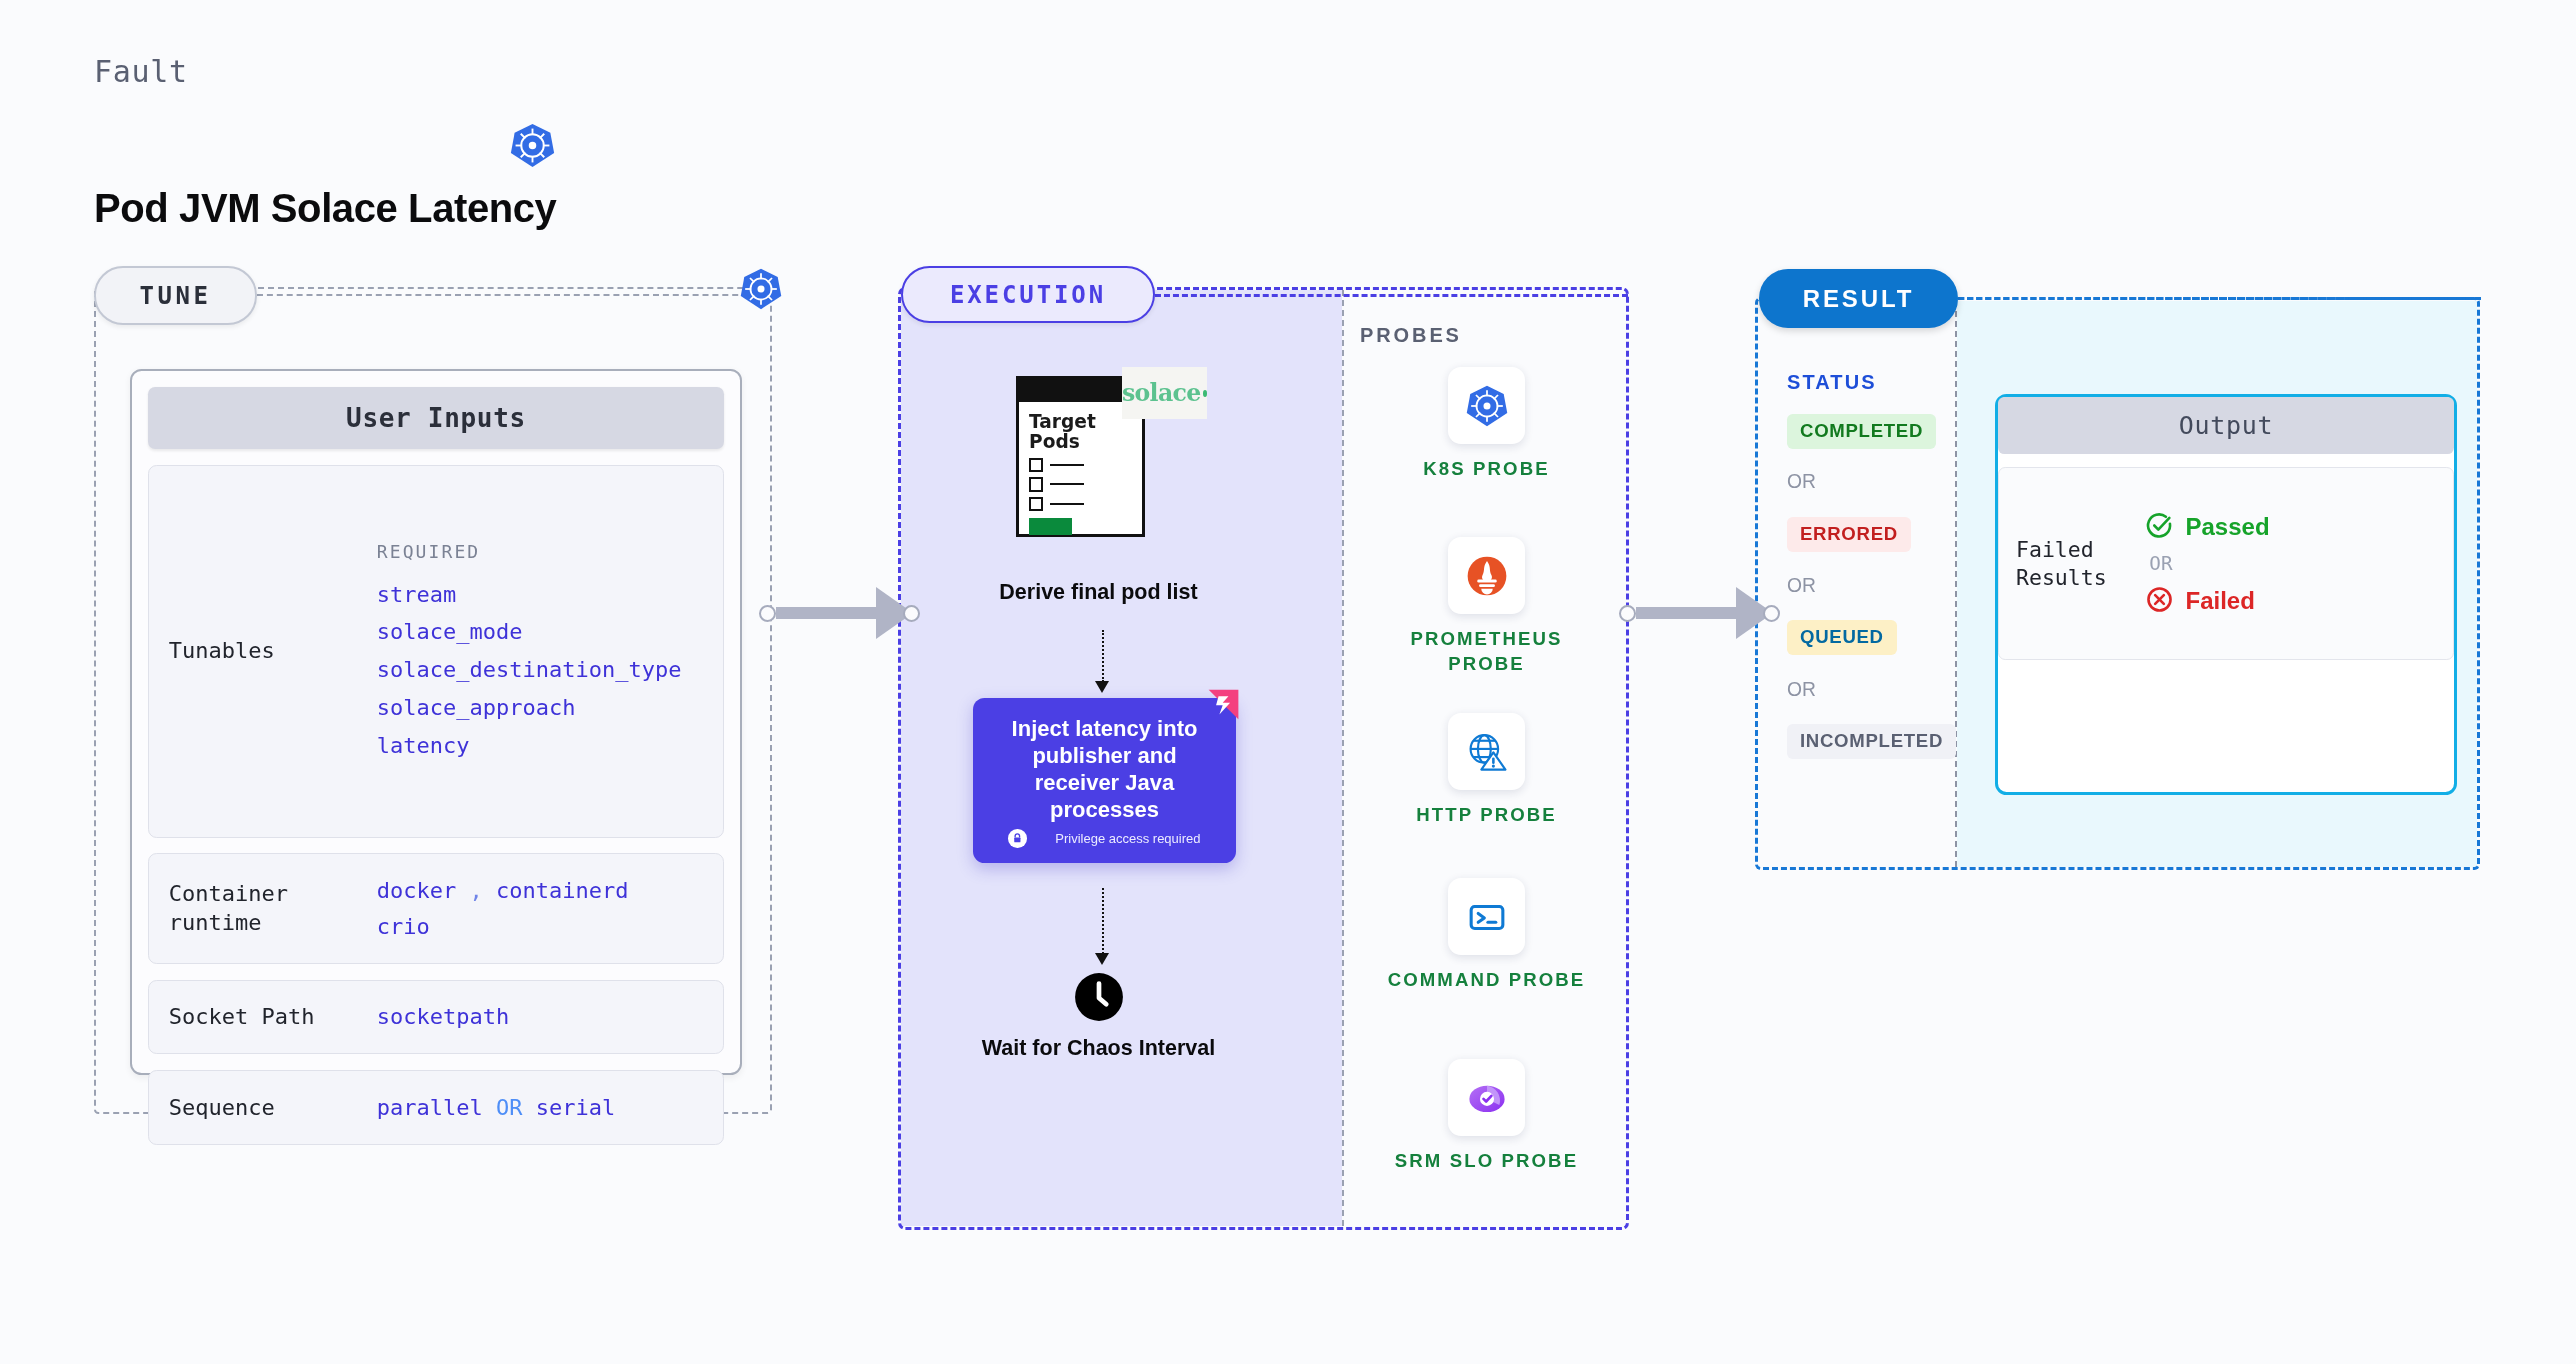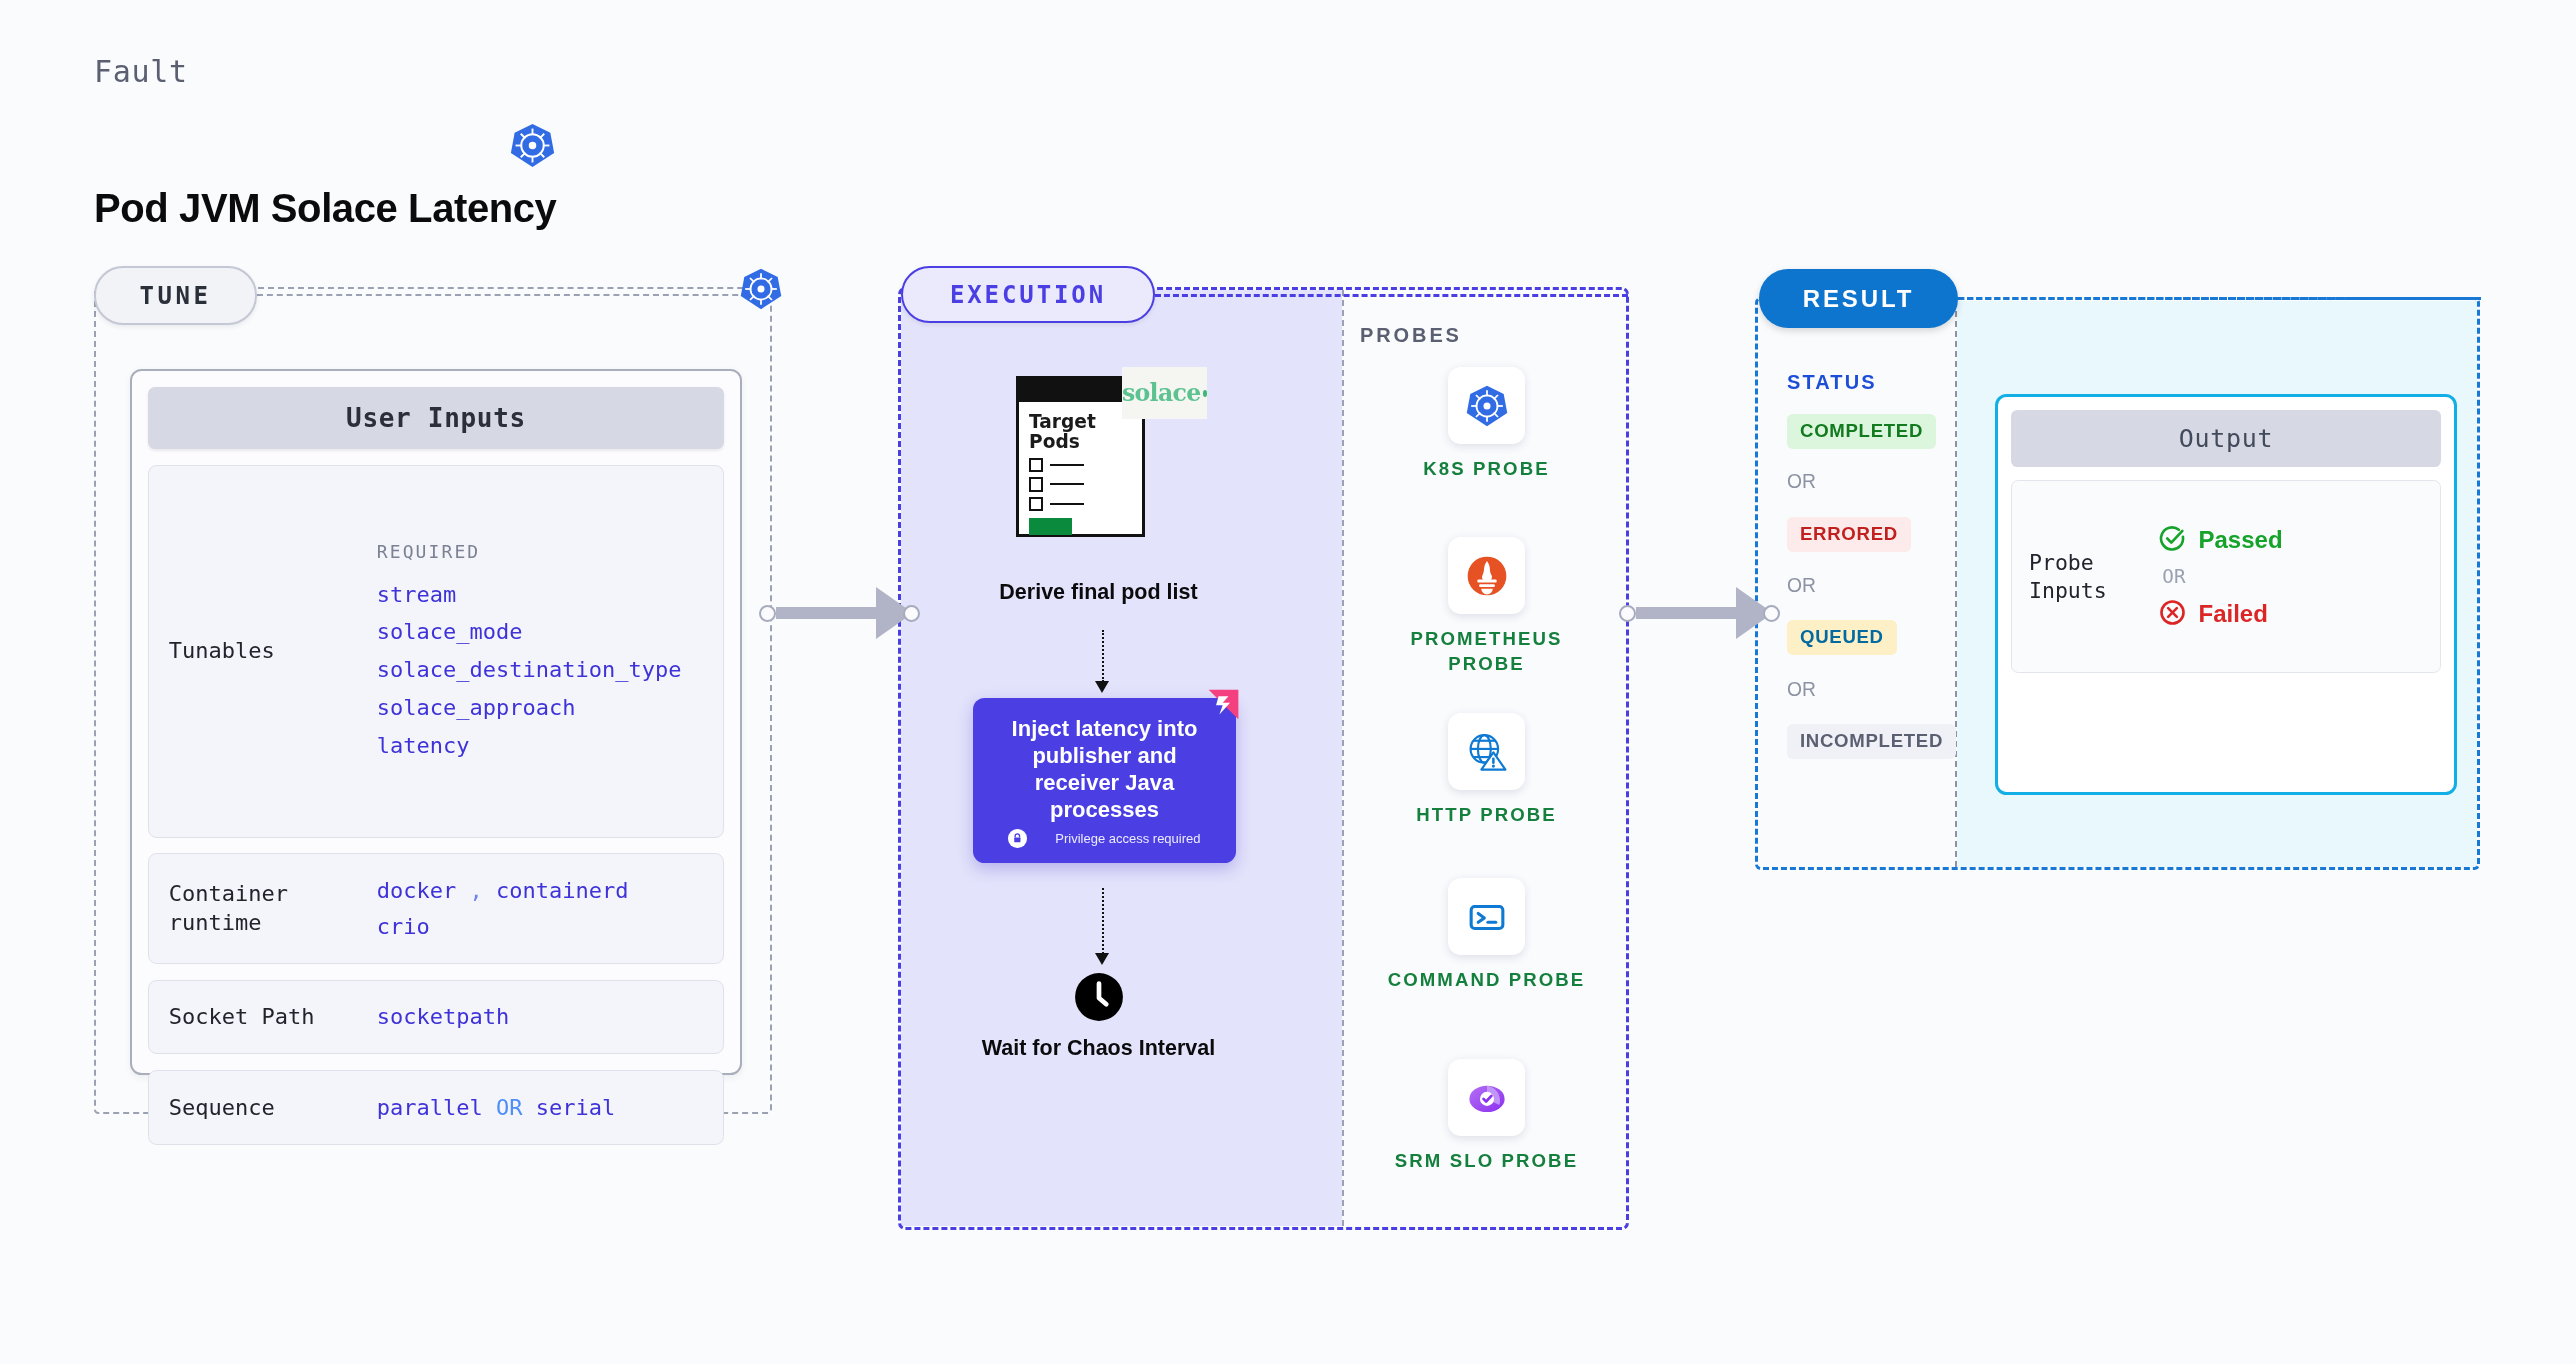--- a/index.html
+++ b/index.html
@@ -194,21 +194,21 @@
   #status-label { position:absolute; left:1787px; top:371px; font-size:20px; font-weight:bold; color:#1d4ed8; letter-spacing:2.1px; }
   .status-badge {
     position:absolute; left:1787px; border-radius:5.7px;
     padding:6.4px 13px; font-size:18.6px; font-weight:bold; letter-spacing:0.7px;
   }
   .or-text { position:absolute; left:1787px; font-size:19.3px; color:#8d93a4; }
 
   
   #output-card {
     position:absolute; left:1995px; top:394px; width:462px; height:401px;
-    background:#fff; border:3.6px solid #12aee6; border-radius:11.5px; padding:13px;
+    background:#fff; border:3.6px solid #12aee6; border-radius:11.5px; 
   }
   #output-head {
     height:57px; background:#d6d8e3; border-radius:6.4px;
     display:flex; align-items:center; justify-content:center;
     font-family:"DejaVu Sans Mono", monospace; font-size:25px; color:#434a5c; letter-spacing:0.7px;
   }
   .out-row {
     margin-top:13px; background:#fafbfd; border:1.4px solid #e3e5ec; border-radius:7.2px;
     display:flex; align-items:center; padding:15.8px 17px;
   }
@@ -493,21 +493,21 @@
 <div class="or-text" style="top:575px;">OR</div>
 <div class="status-badge" style="top:620px; background:#fdf0c6; color:#0369a1;">QUEUED</div>
 <div class="or-text" style="top:679px;">OR</div>
 <div class="status-badge" style="top:724px; background:#f0f1f6; color:#5a6072;">INCOMPLETED</div>
 
 <div id="output-card">
   <div id="output-head">Output</div>
 
 
   <div class="out-row" id="out-row-probe">
-    <div class="out-label">Probe Inputs</div>
+    <div class="out-label">Failed Results</div>
     <div>
       <div class="pr-line">
         <span>
           <svg width="29" height="29" viewBox="0 0 100 100">
             <path d="M86 44 A38 38 0 1 1 72 20" fill="none" stroke="#16a32a" stroke-width="9" stroke-linecap="round"></path>
             <polyline points="32,50 46,64 84,24" fill="none" stroke="#16a32a" stroke-width="9" stroke-linecap="round" stroke-linejoin="round"></polyline>
           </svg>
         </span>
         <span class="pr-passed">Passed</span>
       </div>

